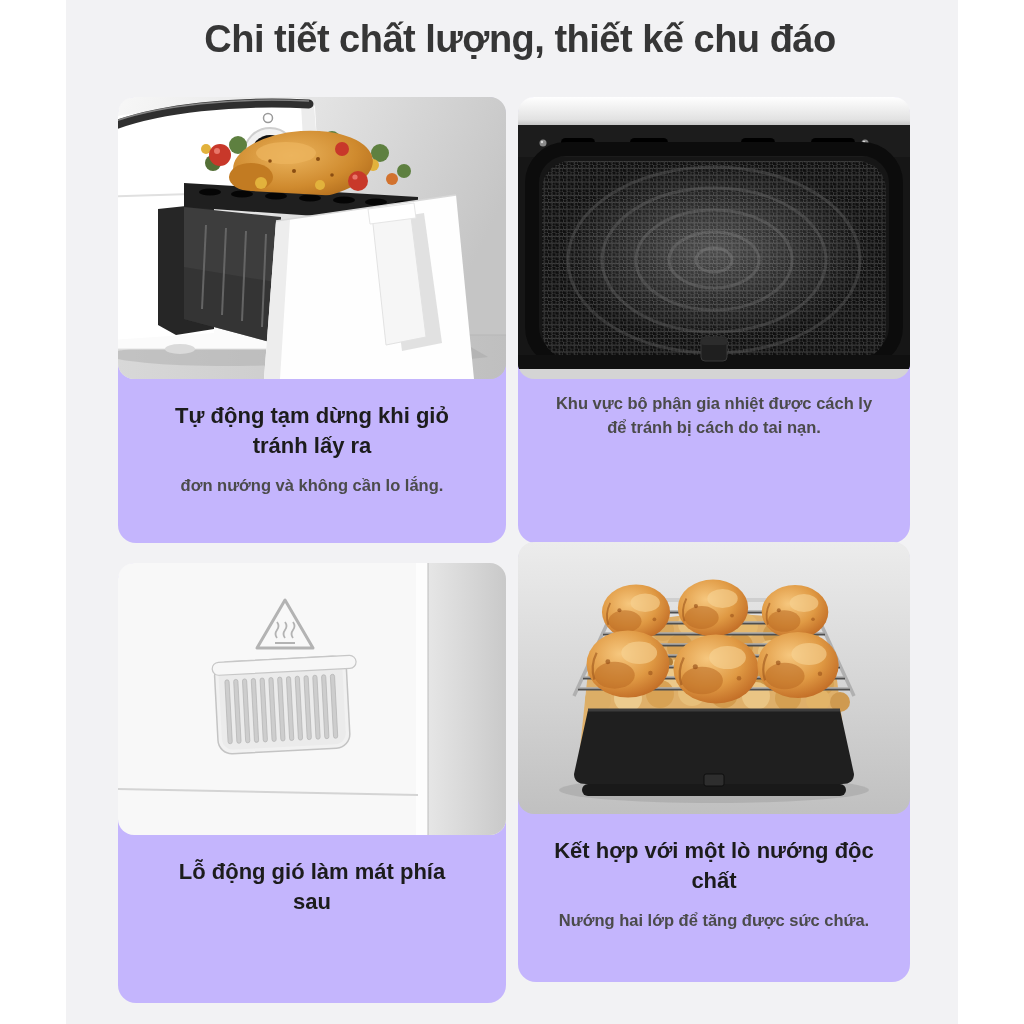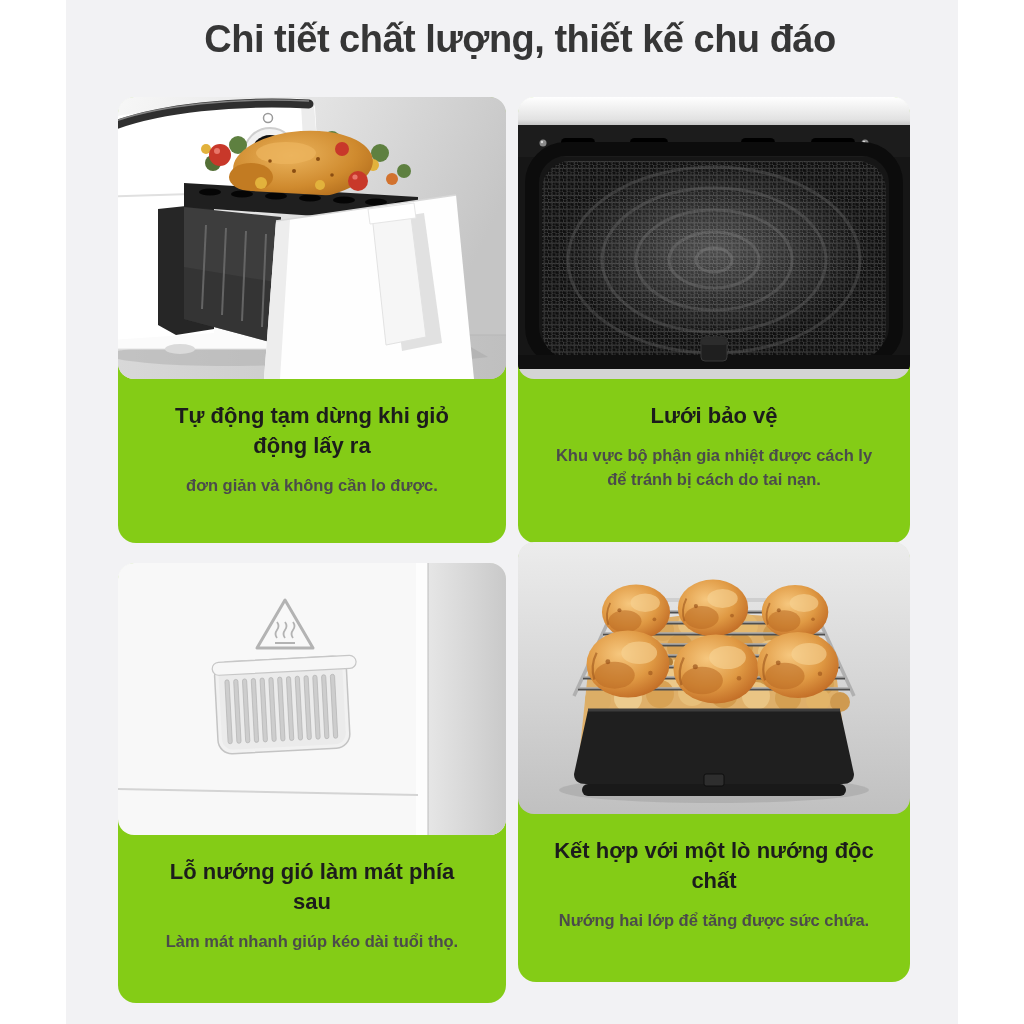--- a/index.html
+++ b/index.html
@@ -12,21 +12,21 @@
   .sheet{
     position:absolute;left:66px;top:0;width:892px;height:1024px;
     background:#f2f2f4;
   }
   .page-title{
     position:absolute;top:6px;left:0;width:1024px;
     text-align:center;font-size:38px;font-weight:700;color:#363636;
     letter-spacing:-0.5px;margin:8px;line-height:1.35;
   }
   .card{
-    position:absolute;background:#84cc16;border-radius:18px;
+    position:absolute;background:#c4b5fd;border-radius:18px;
   }
   .card.c0{left:118px;top:97px;width:388px;height:446px;}
   .card.c1{left:518px;top:97px;width:392px;height:446px;}
   .card.c2{left:118px;top:563px;width:388px;height:440px;}
   .card.c3{left:518px;top:542px;width:392px;height:440px;}
   .photo{display:block;border-radius:16px;overflow:hidden;}
   .card h2{
     margin:22px 22px 0;text-align:center;
     font-size:22px;line-height:30px;font-weight:700;color:#1c1c1c;
   }
@@ -133,24 +133,24 @@
       <polygon points="158,124 338,98 356,282 146,282" fill="#fefefe"></polygon>
       <polygon points="158,124 172,122 162,282 146,282" fill="#ededed"></polygon>
       <line x1="158" y1="124" x2="338" y2="98" stroke="#d8d8d8" stroke-width="1.5"></line>
       <polygon points="268,122 306,116 324,246 284,254" fill="#d9d9d9" opacity="0.8"></polygon>
       <polygon points="254,118 292,112 308,240 268,248" fill="#f6f6f6" stroke="#e2e2e2"></polygon>
       <polygon points="250,112 296,106 298,121 252,127" fill="#ffffff" stroke="#e6e6e6"></polygon>
     </g>
   </svg>
   <h2>
     <span>Tự động tạm dừng khi giỏ</span>
-    <span>động lấy ra</span>
+    <span>tránh lấy ra</span>
   </h2>
   <p>
-    <span>đơn giản và không cần lo được.</span>
+    <span>đơn nướng và không cần lo lắng.</span>
   </p>
 </div>
 
 <div class="card c1">
   <svg class="photo" width="392" height="282" viewBox="0 0 392 282">
     <defs>
       <linearGradient id="metal2" x1="0" y1="0" x2="0" y2="1">
         <stop offset="0" stop-color="#ffffff"></stop>
           <stop offset="0.7" stop-color="#e2e2e2"></stop>
           <stop offset="1" stop-color="#b0b0b0"></stop>
@@ -190,24 +190,20 @@
       </g>
       <rect x="24" y="64" width="344" height="198" rx="28" fill="url(#hexpat)" opacity="0.9"></rect>
       <rect x="24" y="64" width="344" height="198" rx="28" fill="url(#sheen2)"></rect>
     </g>
     <rect y="258" width="392" height="14" fill="#101010"></rect>
     <g>
       <rect x="183" y="240" width="26" height="24" rx="4" fill="#1f1f1f" stroke="#383838"></rect>
       <rect x="183" y="240" width="26" height="8" rx="3" fill="#2c2c2c"></rect>
     </g>
   </svg>
-  <h2>
-    <span>Lưới bảo vệ</span>
-    <span></span>
-  </h2>
   <p>
     <span>Khu vực bộ phận gia nhiệt được cách ly</span>
     <span>để tránh bị cách do tai nạn.</span>
   </p>
 </div>
 
 <div class="card c2">
   <svg class="photo" width="388" height="272" viewBox="0 0 388 272">
     <defs>
       <linearGradient id="band3" x1="0" y1="0" x2="1" y2="0">
@@ -242,27 +238,23 @@
         <rect x="80.4" y="24" width="4.2" height="64" rx="2.1"></rect>
         <rect x="89.2" y="24" width="4.2" height="64" rx="2.1"></rect>
         <rect x="98" y="24" width="4.2" height="64" rx="2.1"></rect>
         <rect x="106.8" y="24" width="4.2" height="64" rx="2.1"></rect>
         <rect x="115.6" y="24" width="4.2" height="64" rx="2.1"></rect>
       </g>
     </g>
     <path d="M0,226 L300,232" stroke="#d4d4d4" stroke-width="2" fill="none"></path>
   </svg>
   <h2>
-    <span>Lỗ nướng gió làm mát phía</span>
+    <span>Lỗ động gió làm mát phía</span>
     <span>sau</span>
   </h2>
-  <p>
-    <span>Làm mát nhanh giúp kéo dài tuổi thọ.</span>
-    <span></span>
-  </p>
 </div>
 
 <div class="card c3">
   <svg class="photo" width="392" height="272" viewBox="0 0 392 272">
     <defs>
       <linearGradient id="bg4" x1="0" y1="0" x2="0" y2="1">
         <stop offset="0" stop-color="#ececec"></stop>
           <stop offset="0.6" stop-color="#d2d2d2"></stop>
           <stop offset="1" stop-color="#c0c0c0"></stop>
       </linearGradient>

